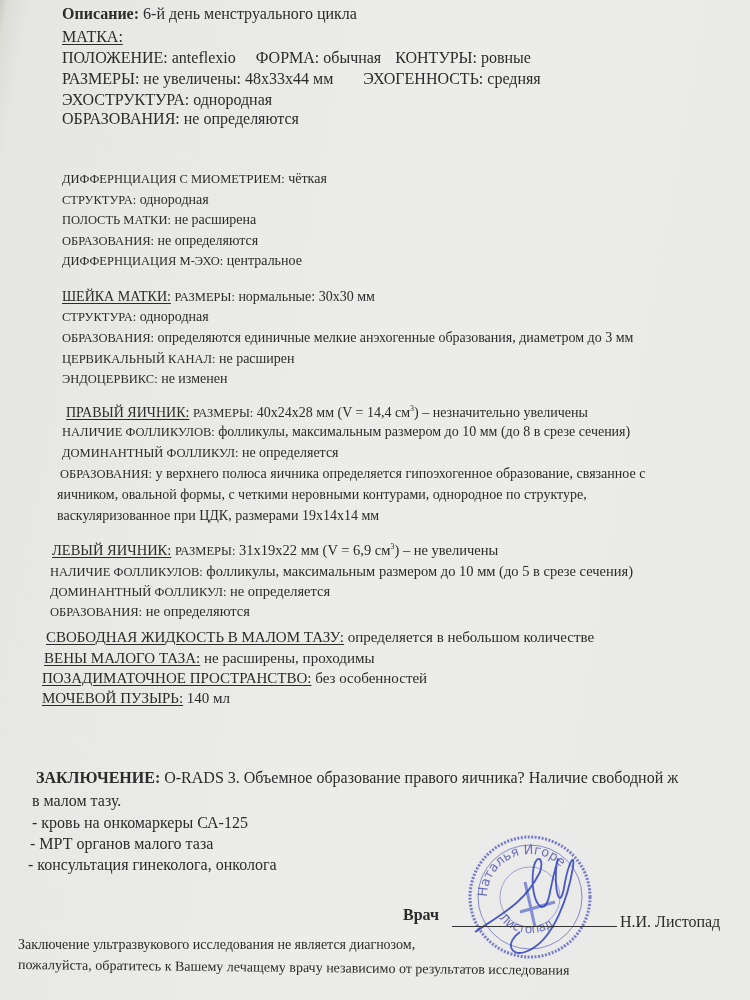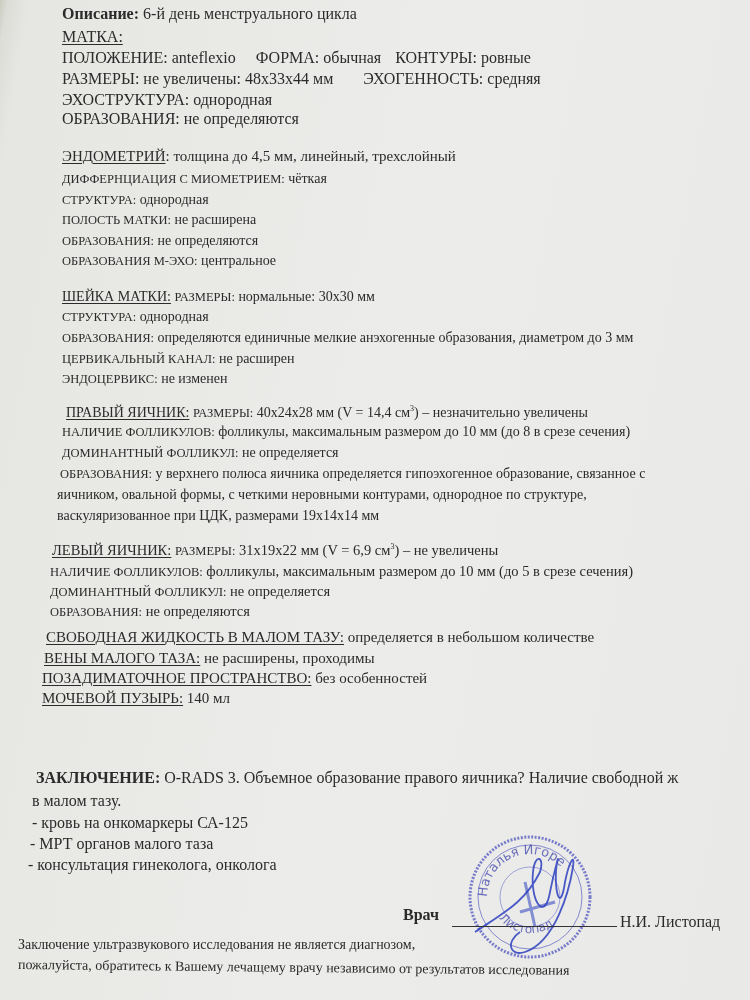--- a/index.html
+++ b/index.html
@@ -50,41 +50,38 @@
   </div>
   <div class="line f16" style="left:62px;top:92px;">
     <span>ЭХОСТРУКТУРА:</span>
     <span>однородная</span>
   </div>
   <div class="line f16" style="left:62px;top:111px;">
     <span>ОБРАЗОВАНИЯ:</span>
     <span>не определяются</span>
   </div>
 
-  <div class="line f15" style="left:62px;top:149px;">
-    <span class="u">ЭНДОМЕТРИЙ</span><span>: толщина до 4,5 мм, линейный, трехслойный</span>
-  </div>
   <div class="line" style="left:62px;top:172px;font-size:14px;text-align:center;">
     <span class="sc">ДИФФЕРНЦИАЦИЯ С МИОМЕТРИЕМ:</span>
     <span>чёткая</span>
   </div>
   <div class="line" style="left:62px;top:193px;font-size:14px;">
     <span class="sc">СТРУКТУРА:</span>
     <span>однородная</span>
   </div>
   <div class="line" style="left:62px;top:213px;font-size:14px;">
     <span class="sc">ПОЛОСТЬ МАТКИ:</span>
     <span>не расширена</span>
   </div>
   <div class="line" style="left:62px;top:234px;font-size:14px;">
     <span class="sc">ОБРАЗОВАНИЯ:</span>
     <span>не определяются</span>
   </div>
   <div class="line" style="left:62px;top:254px;font-size:14px;">
-    <span class="sc">ОБРАЗОВАНИЯ М-ЭХО:</span>
+    <span class="sc">ДИФФЕРНЦИАЦИЯ М-ЭХО:</span>
     <span>центральное</span>
   </div>
 
   <div class="line" style="left:62px;top:290px;font-size:14px;">
     <span class="u">ШЕЙКА МАТКИ:</span>
     <span class="sc">РАЗМЕРЫ:</span>
     <span>нормальные: 30х30 мм</span>
   </div>
   <div class="line" style="left:62px;top:310px;font-size:14px;">
     <span class="sc">СТРУКТУРА:</span>

